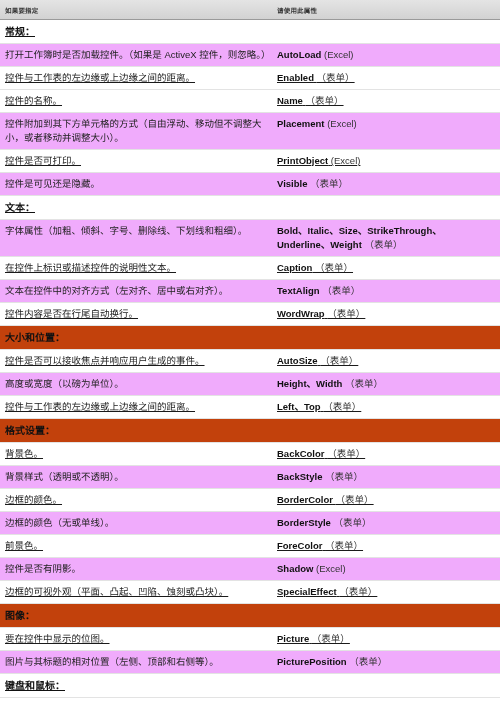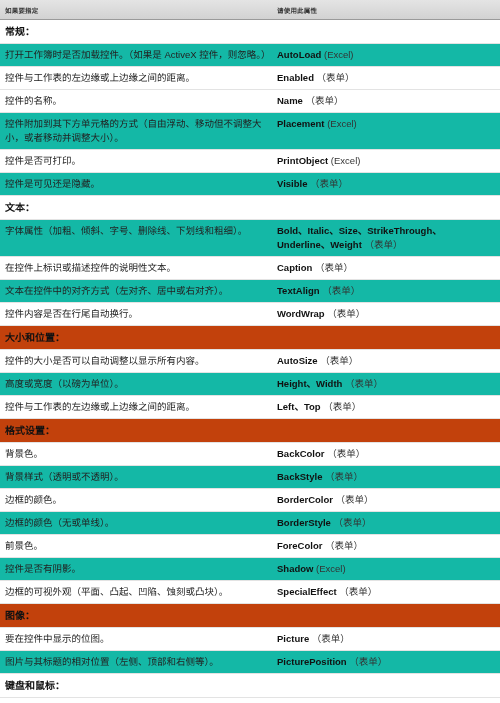--- a/index.html
+++ b/index.html
@@ -43,22 +43,22 @@
 
   
   .props-table tbody tr.data-row > td {
     border-bottom: 1px solid #e3e3e3;
     padding: 4px 6px 4px 5px;
     vertical-align: top;
     font-size: 9.5px;
     line-height: 14px;
   }
 
-  tr.shade > td { background: #14b8a6; }
-  tr.plain > td { background: #ffffff; }
+  tr.shade > td { background: #f0abfc; }
+  tr.plain > td { background: #ffffff; text-decoration: underline; }
 
   
   tr.section-row > td {
     background: #ffffff;
     border-bottom: 1px solid #e3e3e3;
     padding: 5px 6px 4px 5px;
     font-size: 10px;
     font-weight: bold;
     color: #111111;
     line-height: 14px;
@@ -159,21 +159,21 @@
         <td>
           <span class="desc-text">控件内容是否在行尾自动换行。</span>
         </td>
         <td><span class="prop-name">WordWrap</span> <span class="prop-suffix">（表单）</span></td>
       </tr>
       <tr class="section-row shade">
         <td colspan="2">大小和位置：</td>
       </tr>
       <tr class="data-row plain">
         <td>
-          <span class="desc-text">控件的大小是否可以自动调整以显示所有内容。</span>
+          <span class="desc-text">控件是否可以接收焦点并响应用户生成的事件。</span>
         </td>
         <td><span class="prop-name">AutoSize</span> <span class="prop-suffix">（表单）</span></td>
       </tr>
       <tr class="data-row shade">
         <td>
           <span class="desc-text">高度或宽度（以磅为单位）。</span>
         </td>
         <td><span class="prop-name">Height、Width</span> <span class="prop-suffix">（表单）</span></td>
       </tr>
       <tr class="data-row plain">

